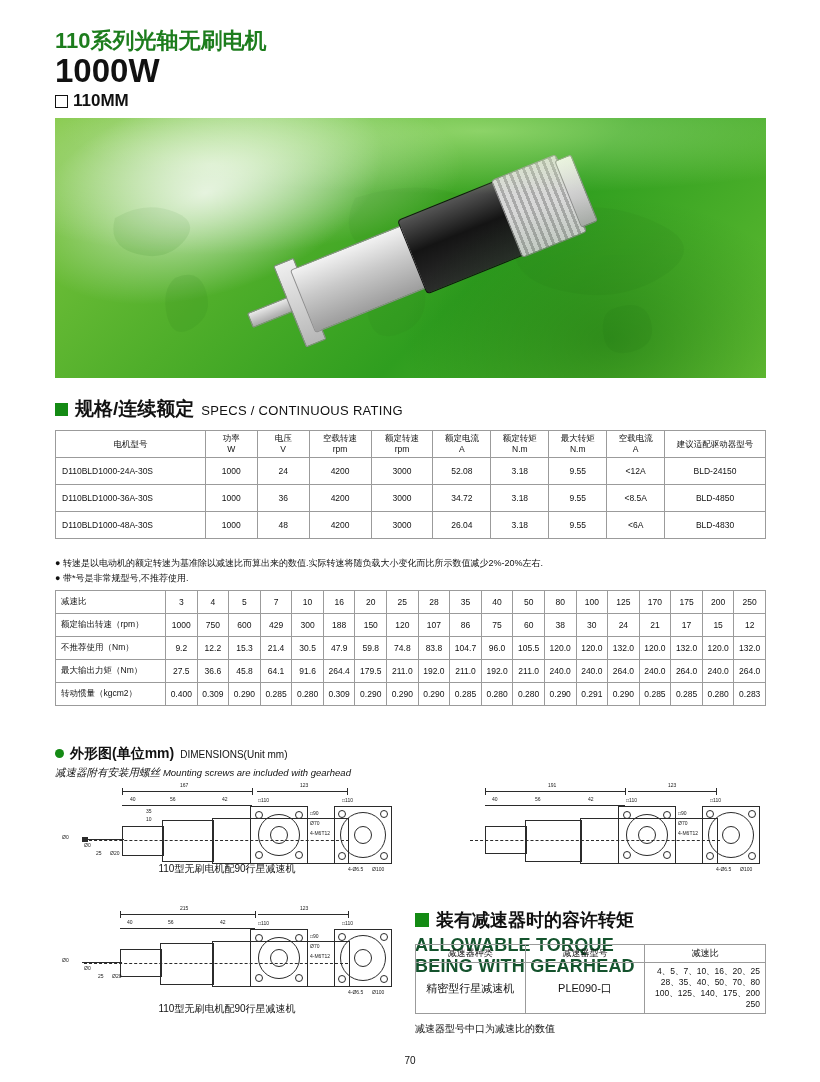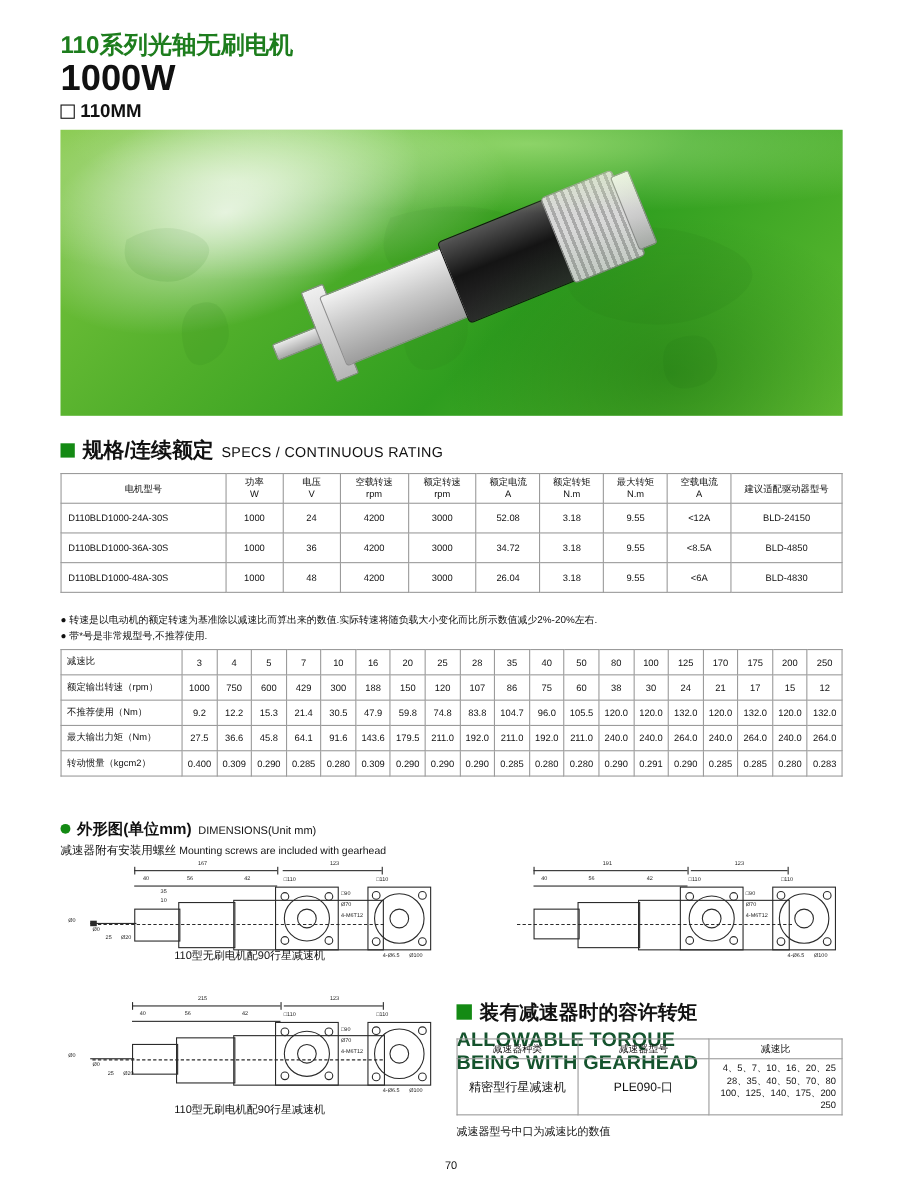--- a/index.html
+++ b/index.html
@@ -96,21 +96,21 @@
 
   .t2{position:absolute;left:55px;top:590px;width:711px;}
   .t2 th,.t2 td{border:1px solid #9b9b9b;text-align:center;padding:0;height:22px;font-weight:normal;color:#111;}
   .t2 td.lbl,.t2 th.lbl{text-align:left;padding-left:5px;width:104px;}
 
   
   .dim-head{position:absolute;left:55px;top:745px;display:flex;align-items:baseline;gap:6px;}
   .dim-head .dotg{width:9px;height:9px;border-radius:50%;background:#148a14;display:inline-block;position:relative;top:0px;}
   .dim-head .cn{font-size:14px;font-weight:bold;color:#111;}
   .dim-head .en{font-size:10px;color:#111;}
-  .dim-sub{position:absolute;left:55px;top:766px;font-size:10.5px;color:#111;}
+  .dim-sub{position:absolute;left:55px;top:766px;font-size:10.5px;color:#111;font-style:italic;}
   .dim-sub .en{font-size:9.5px;}
   .dw{position:absolute;}
   .cap{position:absolute;font-size:10px;color:#111;text-align:center;}
 
   
   .ln{position:absolute;background:#2b2b2b;}
   .rect{position:absolute;border:1px solid #2b2b2b;}
   .circ{position:absolute;border:1px solid #2b2b2b;border-radius:50%;}
   .dash{position:absolute;border-top:1px dashed #2b2b2b;}
   .tx{position:absolute;font-size:5px;color:#1c1c1c;font-family:"Liberation Sans",sans-serif;white-space:nowrap;}
@@ -341,21 +341,21 @@
         <td>120.0</td>
         <td>132.0</td>
       </tr>
       <tr>
         <td class="lbl">最大输出力矩（Nm）</td>
         <td>27.5</td>
         <td>36.6</td>
         <td>45.8</td>
         <td>64.1</td>
         <td>91.6</td>
-        <td>143.6</td>
+        <td>264.4</td>
         <td>179.5</td>
         <td>211.0</td>
         <td>192.0</td>
         <td>211.0</td>
         <td>192.0</td>
         <td>211.0</td>
         <td>240.0</td>
         <td>240.0</td>
         <td>264.0</td>
         <td>240.0</td>

